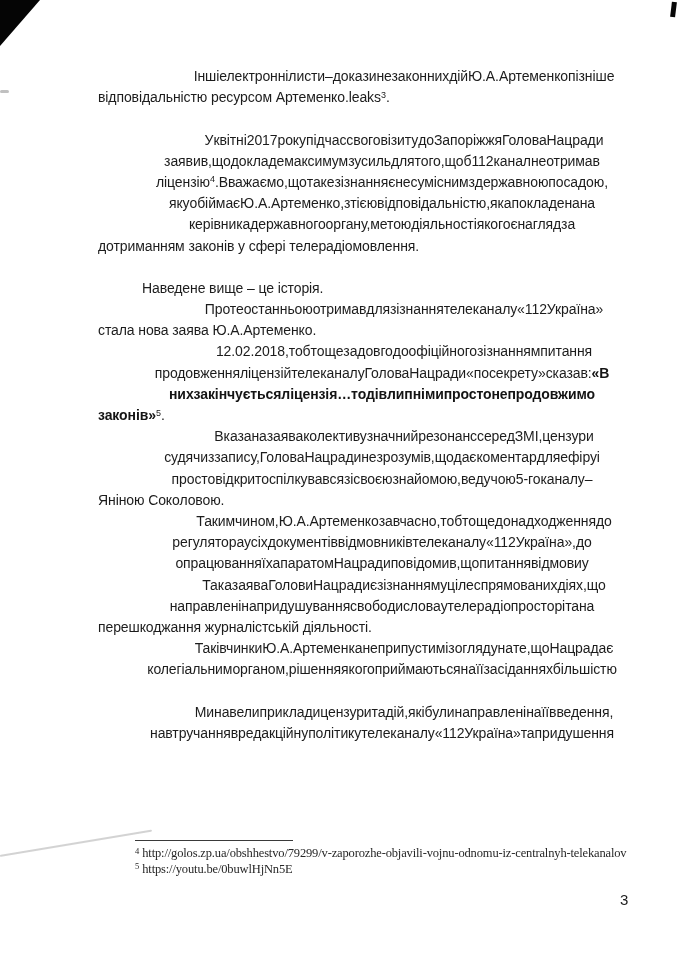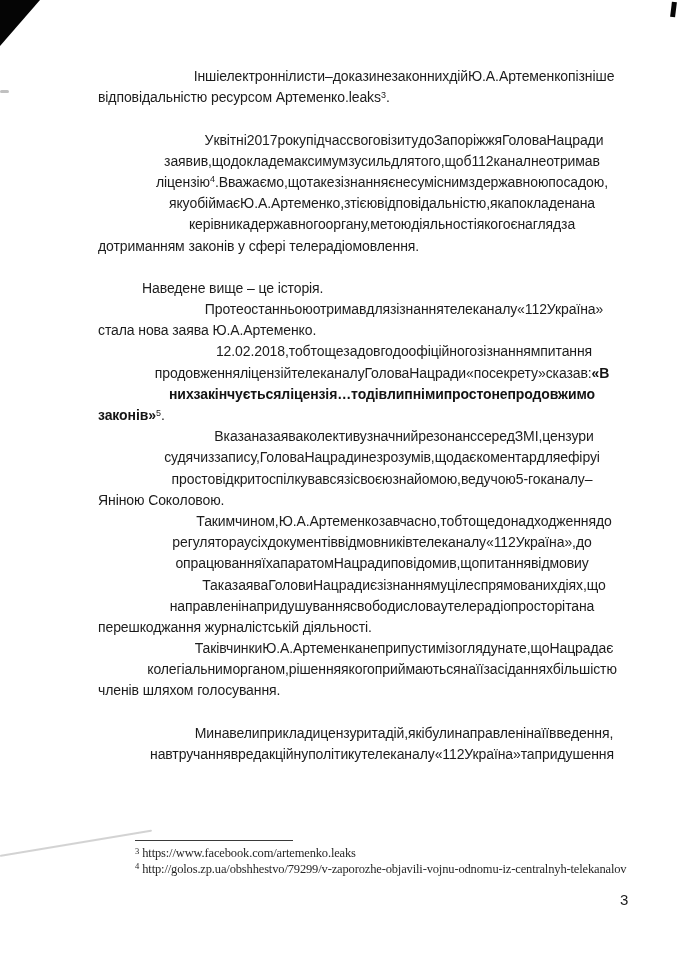--- a/index.html
+++ b/index.html
@@ -77,28 +77,27 @@
       <div class="line just"><span class="w"><span>просто</span></span><span class="w"><span>відкрито</span></span><span class="w"><span>спілкувався</span></span><span class="w"><span>зі</span></span><span class="w"><span>своєю</span></span><span class="w"><span>знайомою,</span></span><span class="w"><span>ведучою</span></span><span class="w"><span>5-го</span></span><span class="w"><span>каналу</span></span><span class="w"><span>–</span></span></div>
       <div class="line"><span>Яніною Соколовою.</span></div>
       <div class="line indent just"><span class="w"><span>Таким</span></span><span class="w"><span>чином,</span></span><span class="w"><span>Ю.А.Артеменко</span></span><span class="w"><span>завчасно,</span></span><span class="w"><span>тобто</span></span><span class="w"><span>ще</span></span><span class="w"><span>до</span></span><span class="w"><span>надходження</span></span><span class="w"><span>до</span></span></div>
       <div class="line just"><span class="w"><span>регулятора</span></span><span class="w"><span>усіх</span></span><span class="w"><span>документів</span></span><span class="w"><span>від</span></span><span class="w"><span>мовників</span></span><span class="w"><span>телеканалу</span></span><span class="w"><span>«112</span></span><span class="w"><span>Україна»,</span></span><span class="w"><span>до</span></span></div>
       <div class="line just"><span class="w"><span>опрацювання</span></span><span class="w"><span>їх</span></span><span class="w"><span>апаратом</span></span><span class="w"><span>Нацради</span></span><span class="w"><span>повідомив,</span></span><span class="w"><span>що</span></span><span class="w"><span>питання</span></span><span class="w"><span>відмови</span></span><span class="w"><span>у</span></span></div>
       <div class="line indent just"><span class="w"><span>Така</span></span><span class="w"><span>заява</span></span><span class="w"><span>Голови</span></span><span class="w"><span>Нацради</span></span><span class="w"><span>є</span></span><span class="w"><span>зізнанням</span></span><span class="w"><span>у</span></span><span class="w"><span>цілеспрямованих</span></span><span class="w"><span>діях,</span></span><span class="w"><span>що</span></span></div>
       <div class="line just"><span class="w"><span>направлені</span></span><span class="w"><span>на</span></span><span class="w"><span>придушування</span></span><span class="w"><span>свободи</span></span><span class="w"><span>слова</span></span><span class="w"><span>у</span></span><span class="w"><span>телерадіопросторі</span></span><span class="w"><span>та</span></span><span class="w"><span>на</span></span></div>
       <div class="line"><span>перешкоджання журналістській діяльності.</span></div>
       <div class="line indent just"><span class="w"><span>Такі</span></span><span class="w"><span>вчинки</span></span><span class="w"><span>Ю.А.Артеменка</span></span><span class="w"><span>неприпустимі</span></span><span class="w"><span>з</span></span><span class="w"><span>огляду</span></span><span class="w"><span>на</span></span><span class="w"><span>те,</span></span><span class="w"><span>що</span></span><span class="w"><span>Нацрада</span></span><span class="w"><span>є</span></span></div>
       <div class="line just"><span class="w"><span>колегіальним</span></span><span class="w"><span>органом,</span></span><span class="w"><span>рішення</span></span><span class="w"><span>якого</span></span><span class="w"><span>приймаються</span></span><span class="w"><span>на</span></span><span class="w"><span>її</span></span><span class="w"><span>засіданнях</span></span><span class="w"><span>більшістю</span></span></div>
-      <div class="line"><span>членів шляхом голосування.</span></div>
       <div class="line sp"></div>
       <div class="line indent just"><span class="w"><span>Ми</span></span><span class="w"><span>навели</span></span><span class="w"><span>приклади</span></span><span class="w"><span>цензури</span></span><span class="w"><span>та</span></span><span class="w"><span>дій,</span></span><span class="w"><span>які</span></span><span class="w"><span>були</span></span><span class="w"><span>направлені</span></span><span class="w"><span>на</span></span><span class="w"><span>її</span></span><span class="w"><span>введення,</span></span></div>
       <div class="line just"><span class="w"><span>на</span></span><span class="w"><span>втручання</span></span><span class="w"><span>в</span></span><span class="w"><span>редакційну</span></span><span class="w"><span>політику</span></span><span class="w"><span>телеканалу</span></span><span class="w"><span>«112</span></span><span class="w"><span>Україна»</span></span><span class="w"><span>та</span></span><span class="w"><span>придушення</span></span></div>
     </div>
 
   <div class="footnotes">
     <div class="fnsep"></div>
     <div id="fnlist">
-        <div class="fn"><span class="sup">3</span><span> https://www.facebook.com/artemenko.leaks</span></div>
         <div class="fn"><span class="sup">4</span><span> http://golos.zp.ua/obshhestvo/79299/v-zaporozhe-objavili-vojnu-odnomu-iz-centralnyh-telekanalov</span></div>
+        <div class="fn"><span class="sup">5</span><span> https://youtu.be/0buwlHjNn5E</span></div>
       </div>
   </div>
 
   <div class="pagenum">3</div>
 </div>
 
 </body></html>

